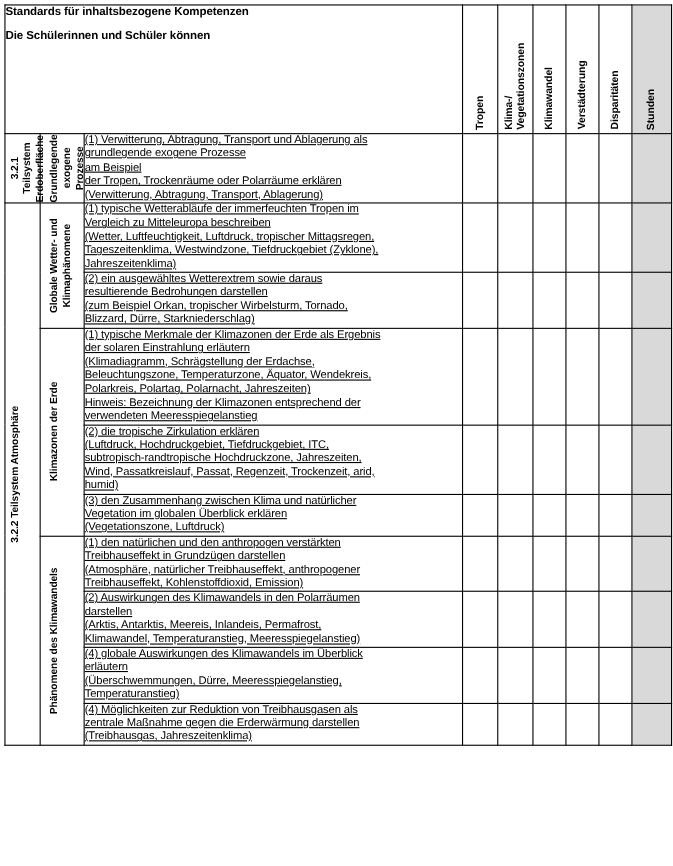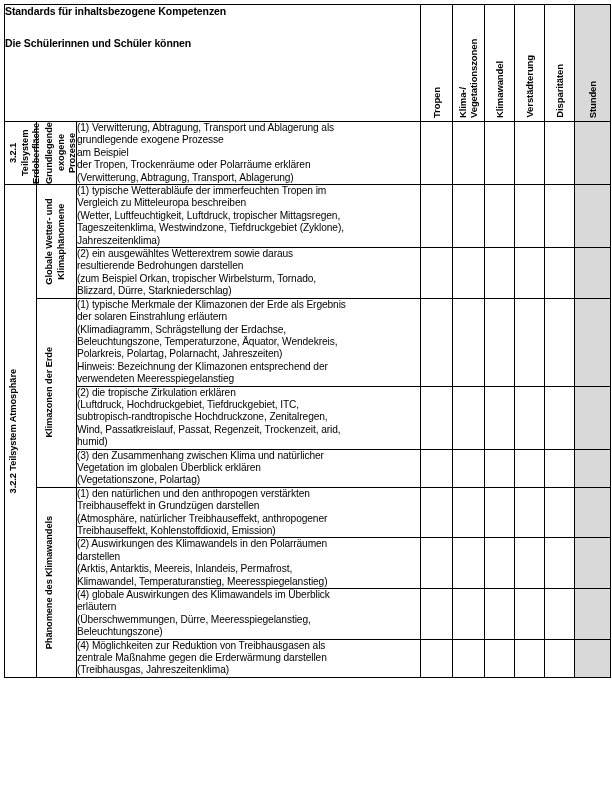--- a/index.html
+++ b/index.html
@@ -52,21 +52,21 @@
     padding: 5px 6px 0 6px;
     vertical-align: top;
   }
   .hdr-line {
     font-size: 10.5px;
     font-weight: bold;
     line-height: 13px;
     letter-spacing: -0.1px;
     white-space: nowrap;
   }
-  .hdr-line.second { margin-top: 19px; }
+  .hdr-line.second { margin-top: 8px; }
 
   .vhdr-cell {
     position: relative;
     height: 116px;
     padding: 0;
   }
   .vhdr-cell.shaded { background: #d9d9d9; }
 
   .vhdr-inner {
     position: absolute;
@@ -113,20 +113,21 @@
     max-height: 100%;
   }
   .rot-text.wide { width: 26px; white-space: normal; }
 
   
   .body-cell {
     padding: 2px 3px 3px 4px;
     font-size: 10.2px;
     line-height: 12.4px;
     letter-spacing: -0.1px;
+    text-decoration: underline;
   }
   .body-cell p { margin: 0; }
 
   .mark-cell { padding: 0; }
   .mark-cell.shaded { background: #d9d9d9; }
 </style>
 </head>
 <body>
 
 <div class="page">
@@ -262,36 +263,36 @@
           <td class="mark-cell"></td>
           <td class="mark-cell"></td>
           <td class="mark-cell"></td>
           <td class="mark-cell"></td>
           <td class="mark-cell shaded"></td>
         </tr>
         <tr>
           <td class="body-cell">
             <p>(2) die tropische Zirkulation erklären</p>
             <p>(Luftdruck, Hochdruckgebiet, Tiefdruckgebiet, ITC,</p>
-            <p>subtropisch-randtropische Hochdruckzone, Zenitalregen,</p>
+            <p>subtropisch-randtropische Hochdruckzone, Jahreszeiten,</p>
             <p>Wind, Passatkreislauf, Passat, Regenzeit, Trockenzeit, arid,</p>
             <p>humid)</p>
           </td>
           <td class="mark-cell"></td>
           <td class="mark-cell"></td>
           <td class="mark-cell"></td>
           <td class="mark-cell"></td>
           <td class="mark-cell"></td>
           <td class="mark-cell shaded"></td>
         </tr>
         <tr>
           <td class="body-cell">
             <p>(3) den Zusammenhang zwischen Klima und natürlicher</p>
             <p>Vegetation im globalen Überblick erklären</p>
-            <p>(Vegetationszone, Polartag)</p>
+            <p>(Vegetationszone, Luftdruck)</p>
           </td>
           <td class="mark-cell"></td>
           <td class="mark-cell"></td>
           <td class="mark-cell"></td>
           <td class="mark-cell"></td>
           <td class="mark-cell"></td>
           <td class="mark-cell shaded"></td>
         </tr>
         <tr>
           <td class="rot-cell" rowspan="4">
@@ -324,21 +325,21 @@
           <td class="mark-cell"></td>
           <td class="mark-cell"></td>
           <td class="mark-cell"></td>
           <td class="mark-cell shaded"></td>
         </tr>
         <tr>
           <td class="body-cell">
             <p>(4) globale Auswirkungen des Klimawandels im Überblick</p>
             <p>erläutern</p>
             <p>(Überschwemmungen, Dürre, Meeresspiegelanstieg,</p>
-            <p>Beleuchtungszone)</p>
+            <p>Temperaturanstieg)</p>
           </td>
           <td class="mark-cell"></td>
           <td class="mark-cell"></td>
           <td class="mark-cell"></td>
           <td class="mark-cell"></td>
           <td class="mark-cell"></td>
           <td class="mark-cell shaded"></td>
         </tr>
         <tr>
           <td class="body-cell">

